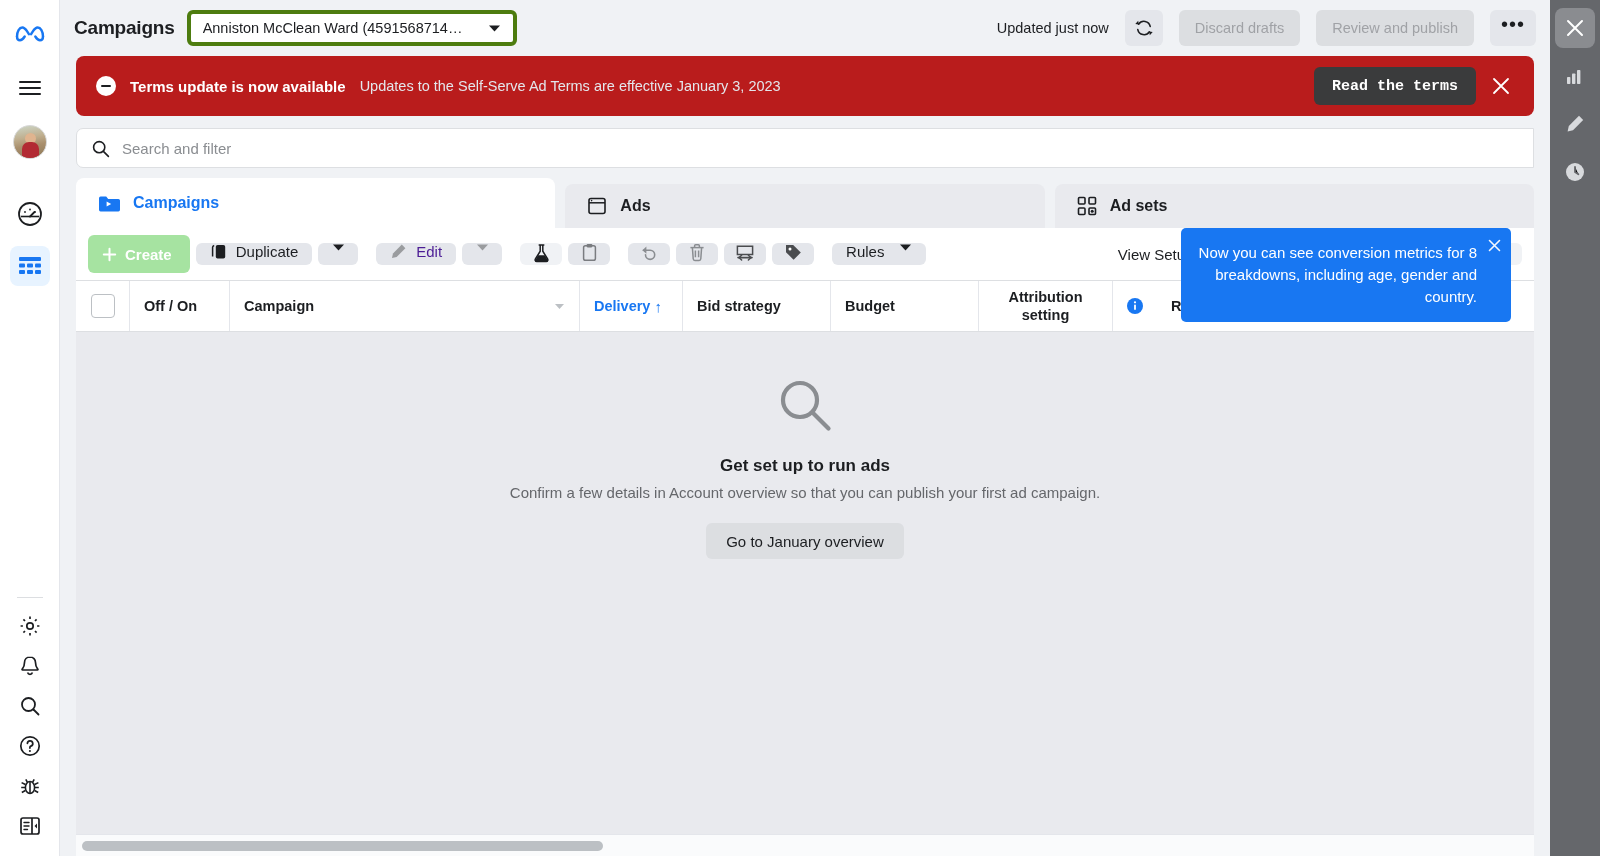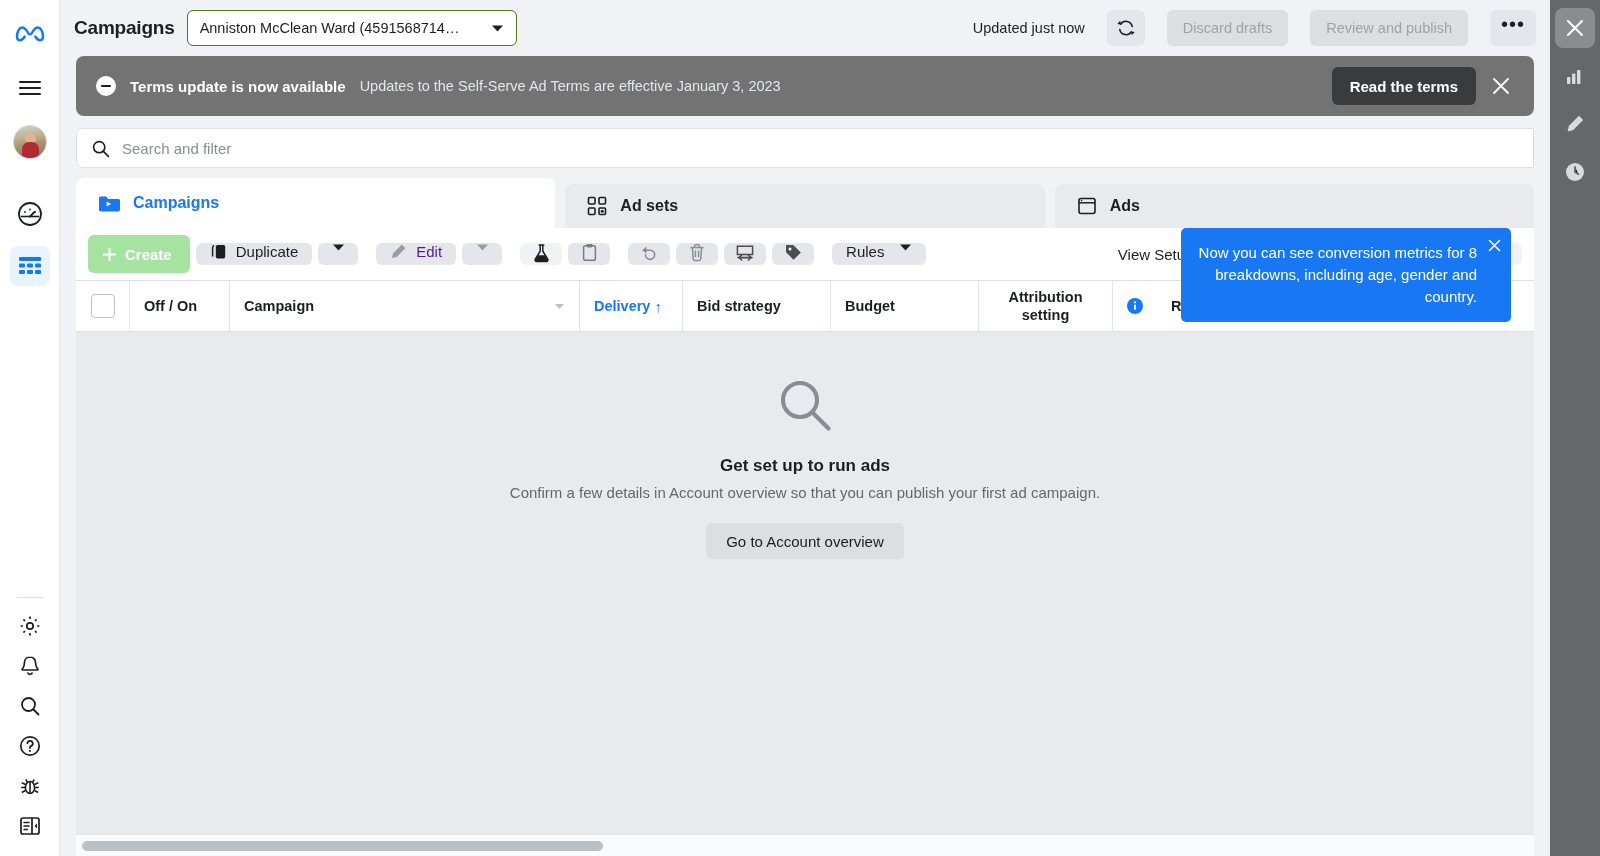--- a/index.html
+++ b/index.html
@@ -60,55 +60,55 @@
     position: relative;
   }
 
   
   .topbar {
     height: 56px; flex: 0 0 56px; background: #f0f2f5;
     display: flex; align-items: center; padding: 0 14px 0 14px; gap: 12px;
   }
   .page-title { font-size: 19px; font-weight: bold; color: #1c1e21; letter-spacing: -0.2px; }
   .acct-select {
-    width: 330px; height: 36px; background: #ffffff; border: 1px solid #4d7c0f;
+    width: 330px; height: 36px; background: #ffffff; border: 4px solid #4d7c0f;
     border-radius: 6px; display: flex; align-items: center; padding: 0 12px;
     font-size: 14.5px; color: #1c1e21; cursor: pointer; gap: 6px;
   }
   .acct-select .acct-txt { flex: 1 1 auto; overflow: hidden; white-space: nowrap; }
-  .topbar-right { margin-left: auto; display: flex; align-items: center; gap: 22px; }
+  .topbar-right { margin-left: auto; display: flex; align-items: center; gap: 16px; }
   .updated-txt { font-size: 14.5px; color: #1c1e21; }
   .icon-btn-sq {
     width: 38px; height: 36px; border-radius: 6px; background: #e4e6eb;
     display: flex; align-items: center; justify-content: center; cursor: pointer; color: #1c1e21;
   }
   .pill-btn {
     height: 36px; border-radius: 6px; background: #dcdee1; color: #a0a2a6;
     display: flex; align-items: center; padding: 0 16px; font-size: 14.5px;
     font-weight: 500; cursor: default; white-space: nowrap;
   }
   .dots-btn {
     width: 46px; height: 36px; border-radius: 6px; background: #e4e6eb; color: #1c1e21;
     display: flex; align-items: center; justify-content: center; cursor: pointer;
     font-size: 20px; letter-spacing: 1px; line-height: 8px; padding-bottom: 9px;
   }
 
   
   .banner {
-    margin: 0 16px; height: 60px; background: #737373; border-radius: 8px;
+    margin: 0 16px; height: 60px; background: #b91c1c; border-radius: 8px;
     display: flex; align-items: center; padding: 0 16px 0 20px; gap: 14px; flex: 0 0 60px;
   }
   .banner-ic {
     width: 20px; height: 20px; border-radius: 50%; background: #ffffff;
     display: flex; align-items: center; justify-content: center; flex: 0 0 20px;
   }
   .banner-ic i { display: block; width: 10px; height: 2.6px; background: #1c1e21; border-radius: 2px; }
   .banner-strong { color: #ffffff; font-size: 15px; font-weight: bold; }
   .banner-txt { color: #e4e6eb; font-size: 14.5px; }
-  .banner-right { margin-left: auto; display: flex; align-items: center; gap: 8px; }
+  .banner-right { margin-left: auto; display: flex; align-items: center; gap: 8px; font-family: Liberation Mono, monospace; }
   .banner-btn {
     background: #3a3b3c; color: #ffffff; font-size: 15px; font-weight: bold;
     height: 38px; border-radius: 6px; display: flex; align-items: center; padding: 0 18px; cursor: pointer;
   }
   .banner-x { width: 34px; height: 34px; display: flex; align-items: center; justify-content: center; color: #ffffff; cursor: pointer; }
 
   
   .searchrow { display: flex; align-items: center; padding: 12px 16px 10px; gap: 12px; flex: 0 0 auto; }
   .searchbox {
     flex: 1 1 auto; height: 40px; background: #ffffff; border: 1px solid #dddfe2;
@@ -383,44 +383,44 @@
 
     <div class="tabs">
       <div class="tab active">
         <span>
           <svg width="22" height="19" viewBox="0 0 22 19">
               <path d="M1 4.2a1.6 1.6 0 0 1 1.6-1.6h5.6l2 2.3h10.2a1.6 1.6 0 0 1 1.6 1.6v9.3a1.6 1.6 0 0 1-1.6 1.6H2.6A1.6 1.6 0 0 1 1 15.8z" fill="#1877f2"></path>
               <path d="M8.6 12.6V7.4l4.6 2.6z" fill="#ffffff"></path>
             </svg>
         </span>
         <span>Campaigns</span>
+      </div>
+      <div class="tab">
+        <span>
+          <svg width="20" height="20" viewBox="0 0 20 20">
+              <rect x="2" y="2.5" width="16" height="15" rx="2" fill="none" stroke="#1c1e21" stroke-width="1.6"></rect>
+              <path d="M2 6.8h16" stroke="#1c1e21" stroke-width="1.5"></path>
+              <circle cx="4.6" cy="4.6" r="0.8" fill="#1c1e21"></circle>
+            </svg>
+        </span>
+        <span>Ads</span>
       </div>
       <div class="tab">
         <span>
           <svg width="20" height="20" viewBox="0 0 20 20">
               <g fill="none" stroke="#1c1e21" stroke-width="1.6">
                 <rect x="1.5" y="1.5" width="6.5" height="6.5" rx="1"></rect>
                 <rect x="12" y="1.5" width="6.5" height="6.5" rx="1"></rect>
                 <rect x="1.5" y="12" width="6.5" height="6.5" rx="1"></rect>
                 <rect x="12" y="12" width="6.5" height="6.5" rx="1"></rect>
               </g>
               <circle cx="15.2" cy="15.2" r="1.5" fill="#1c1e21"></circle>
             </svg>
         </span>
         <span>Ad sets</span>
-      </div>
-      <div class="tab">
-        <span>
-          <svg width="20" height="20" viewBox="0 0 20 20">
-              <rect x="2" y="2.5" width="16" height="15" rx="2" fill="none" stroke="#1c1e21" stroke-width="1.6"></rect>
-              <path d="M2 6.8h16" stroke="#1c1e21" stroke-width="1.5"></path>
-              <circle cx="4.6" cy="4.6" r="0.8" fill="#1c1e21"></circle>
-            </svg>
-        </span>
-        <span>Ads</span>
       </div>
     </div>
 
     <div class="card">
 
       <div class="toolbar">
         <div class="tb-create">
           <span>
             <svg width="15" height="15" viewBox="0 0 15 15">
                 <g stroke="#ffffff" stroke-width="2" stroke-linecap="round">
@@ -621,21 +621,21 @@
         <span>
           <svg width="62" height="62" viewBox="0 0 62 62">
               <g fill="none" stroke="#8a8d91" stroke-width="4.2">
                 <circle cx="26" cy="26" r="17"></circle>
                 <path d="M38.5 38.5l16 16" stroke-linecap="round"></path>
               </g>
             </svg>
         </span>
         <div class="empty-title">Get set up to run ads</div>
         <div class="empty-sub">Confirm a few details in Account overview so that you can publish your first ad campaign.</div>
-        <div class="empty-btn">Go to Account overview</div>
+        <div class="empty-btn">Go to January overview</div>
       </div>
 
       <div class="hscroll-wrap">
         <div class="hscroll-track">
           <div class="hscroll-thumb"></div>
         </div>
       </div>
 
       <div class="tooltip" style="left:1105px;top:0px;text-align:right;">
         <span class="arrow"></span>

